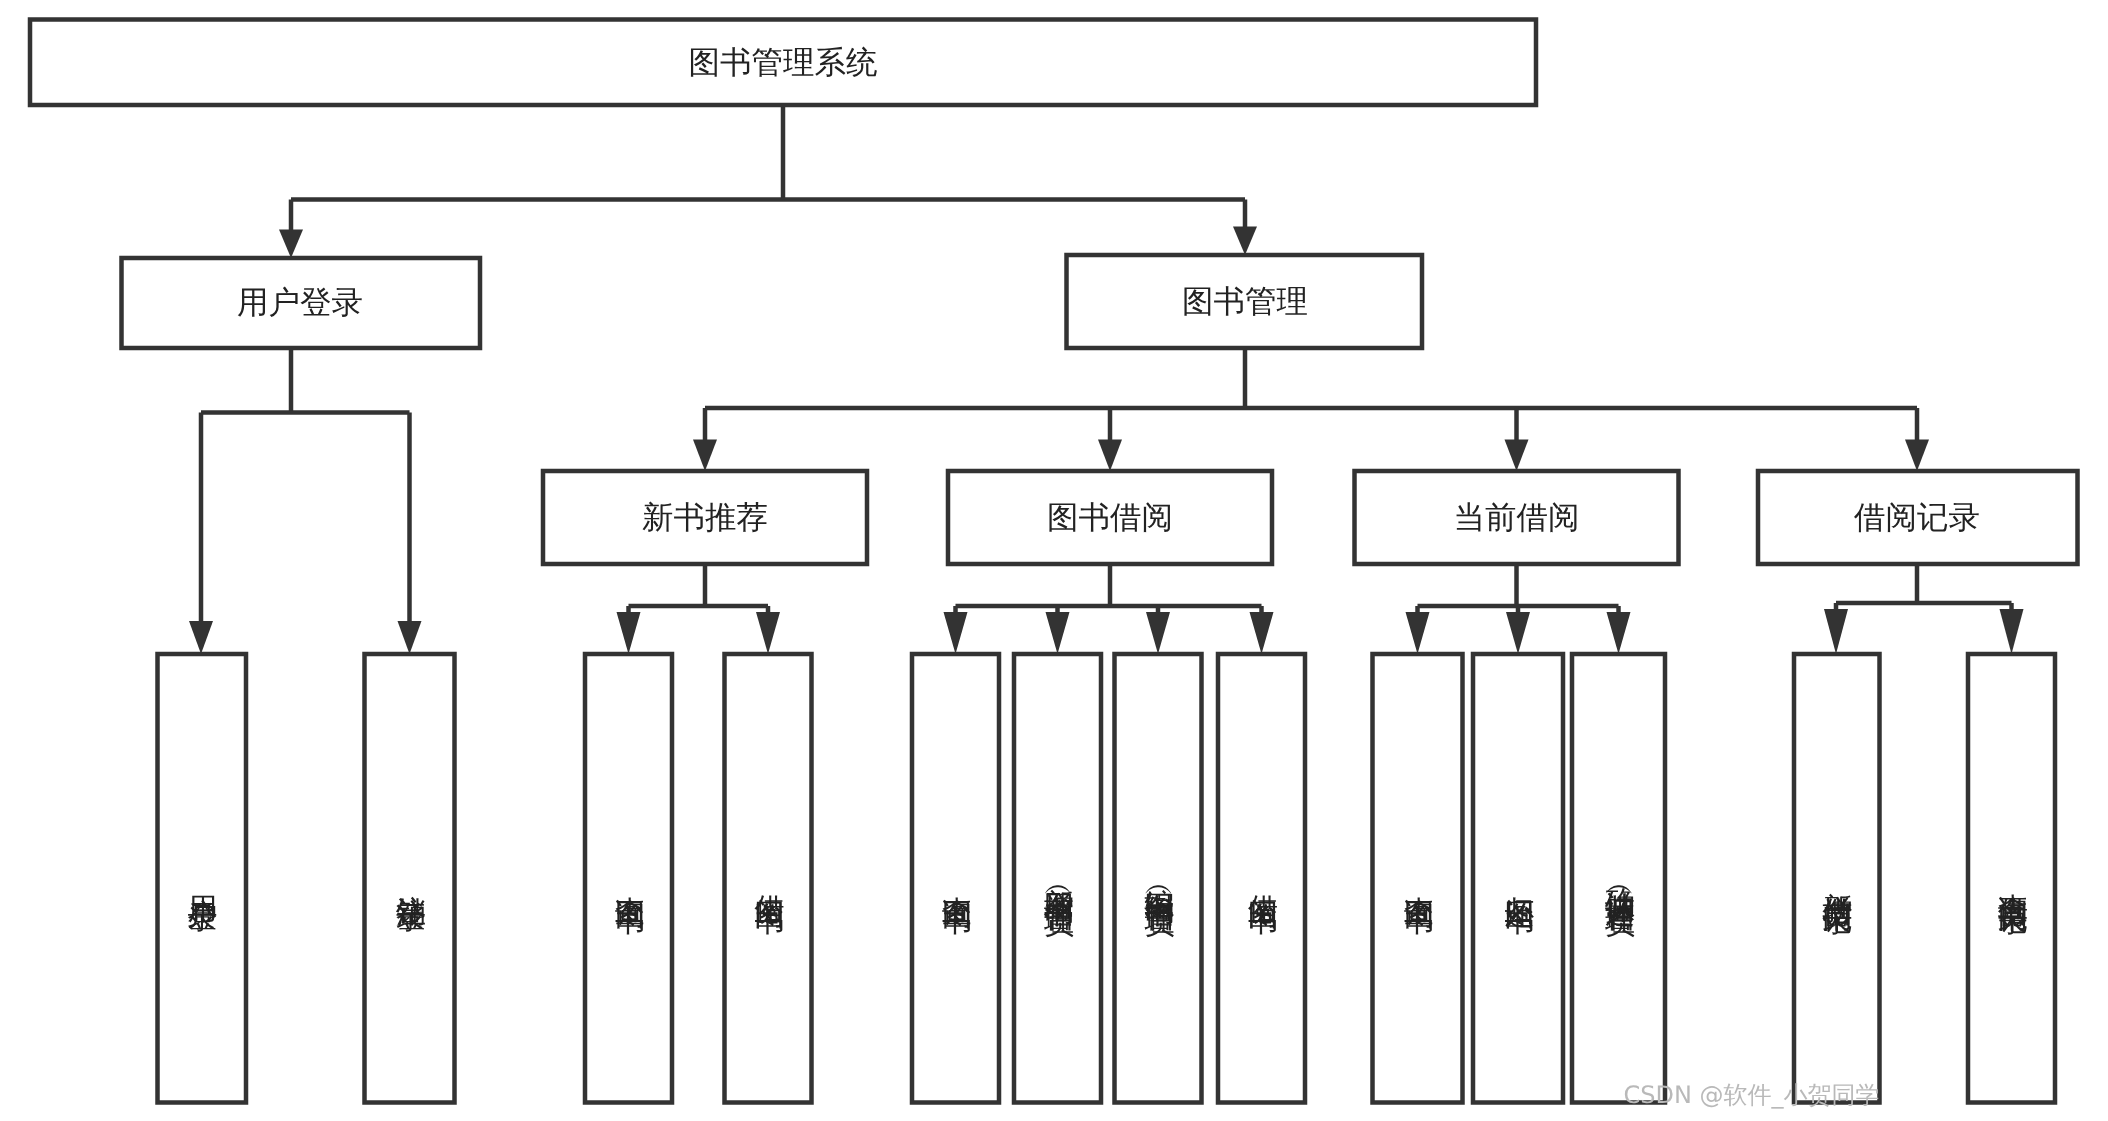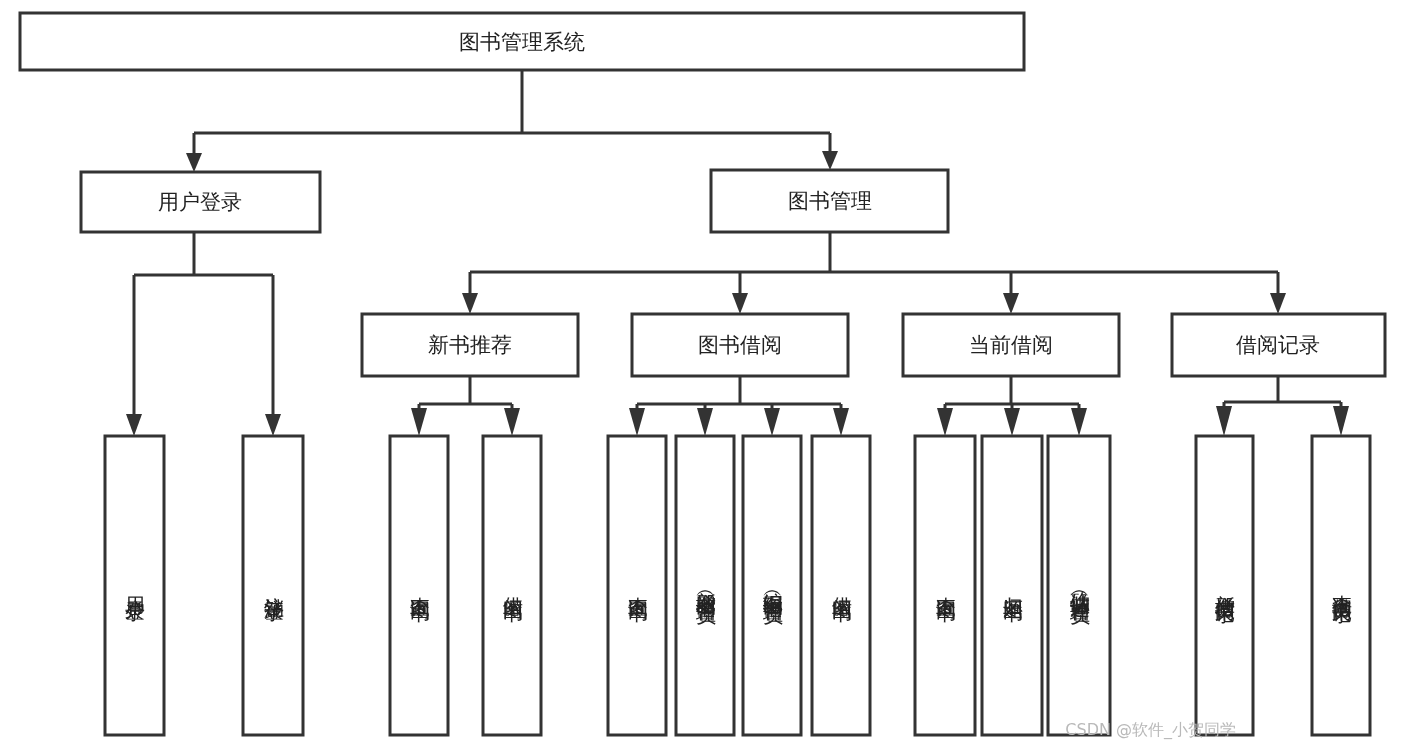--- a/index.html
+++ b/index.html
@@ -50,21 +50,21 @@
     font-size: 21px;
   }
   .node-label.vertical {
     font-size: 20px;
     writing-mode: vertical-rl;
     text-orientation: upright;
     letter-spacing: 2px;
   }
   .watermark {
     position: absolute;
-    right: 25px;
+    right: 8px;
     bottom: 6px;
     font-size: 16px;
     color: #b9b9b9;
     font-family: "DejaVu Sans", "Liberation Sans", sans-serif;
     white-space: nowrap;
     pointer-events: none;
     user-select: none;
   }
 </style>
 </head>

